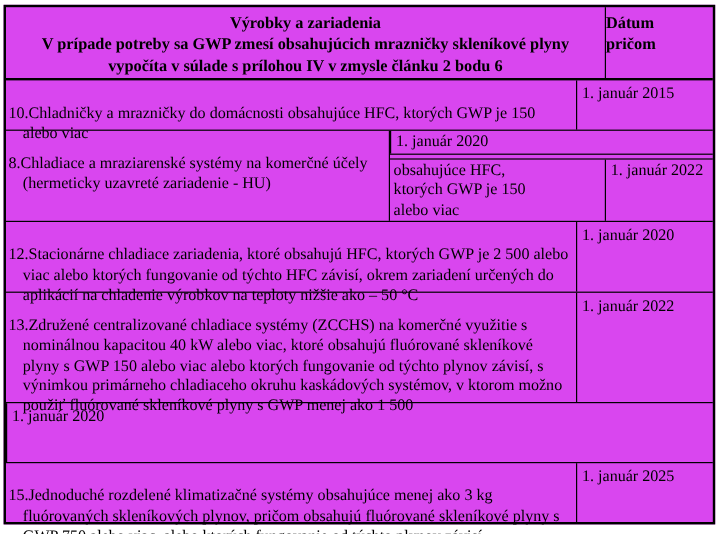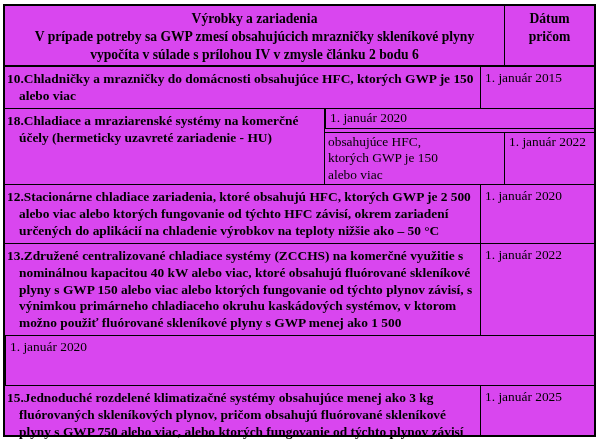--- a/index.html
+++ b/index.html
@@ -23,24 +23,23 @@
     position: relative;
   }
   .row.no-top { border-top: none; }
   .header-row {
     border-top: none;
     border-bottom: 2px solid #000000;
     height: 61px;
   }
   .desc-cell {
     flex: 1;
-    padding: 4px 4px 2px 2px;
+    padding: 19px 4px 2px 2px;
     font-size: 13.4px;
     line-height: 16.8px;
-    font-weight: bold;
   }
   .hanging {
     padding-left: 14px;
     text-indent: -12px;
   }
   .date-cell {
     width: 114px;
     border-left: 1.5px solid #000000;
     padding: 3px 2px 2px 4px;
     font-size: 13.4px;
@@ -50,21 +49,21 @@
     flex: 1;
     text-align: center;
     font-weight: bold;
     font-size: 13.6px;
     line-height: 18px;
     padding-top: 4px;
   }
   .header-date {
     width: 90px;
     border-left: 1.5px solid #000000;
-    text-align: center;
+    text-align: left;
     font-weight: bold;
     font-size: 13.6px;
     line-height: 18px;
     padding-top: 4px;
   }
   
   .r10 { height: 41px; }
   .r11 { height: 76px; }
   .r12 { height: 59px; }
   .r13 { height: 92px; justify-content: center; }
@@ -123,21 +122,21 @@
       <div>pričom</div>
     </div>
   </div>
 
   <div class="row r10 no-top">
     <div class="desc-cell hanging">10.Chladničky a mrazničky do domácnosti obsahujúce HFC, ktorých GWP je 150 alebo viac</div>
     <div class="date-cell">1. január 2015</div>
   </div>
 
   <div class="row r11">
-    <div class="desc-cell hanging" style="margin-right:270px;">18.Chladiace a mraziarenské systémy na komerčné účely (hermeticky uzavreté zariadenie - HU)</div>
+    <div class="desc-cell hanging" style="margin-right:270px;">8.Chladiace a mraziarenské systémy na komerčné účely (hermeticky uzavreté zariadenie - HU)</div>
     <div class="sub-container">
       <div class="sub-box sub-box-1">
         <div class="sub-date">1. január 2020</div>
       </div>
       <div class="sub-gap"></div>
       <div class="sub-box sub-box-2">
         <div class="sub-desc">obsahujúce HFC, ktorých GWP je 150 alebo viac</div>
         <div class="sub-date">1. január 2022</div>
       </div>
     </div>

